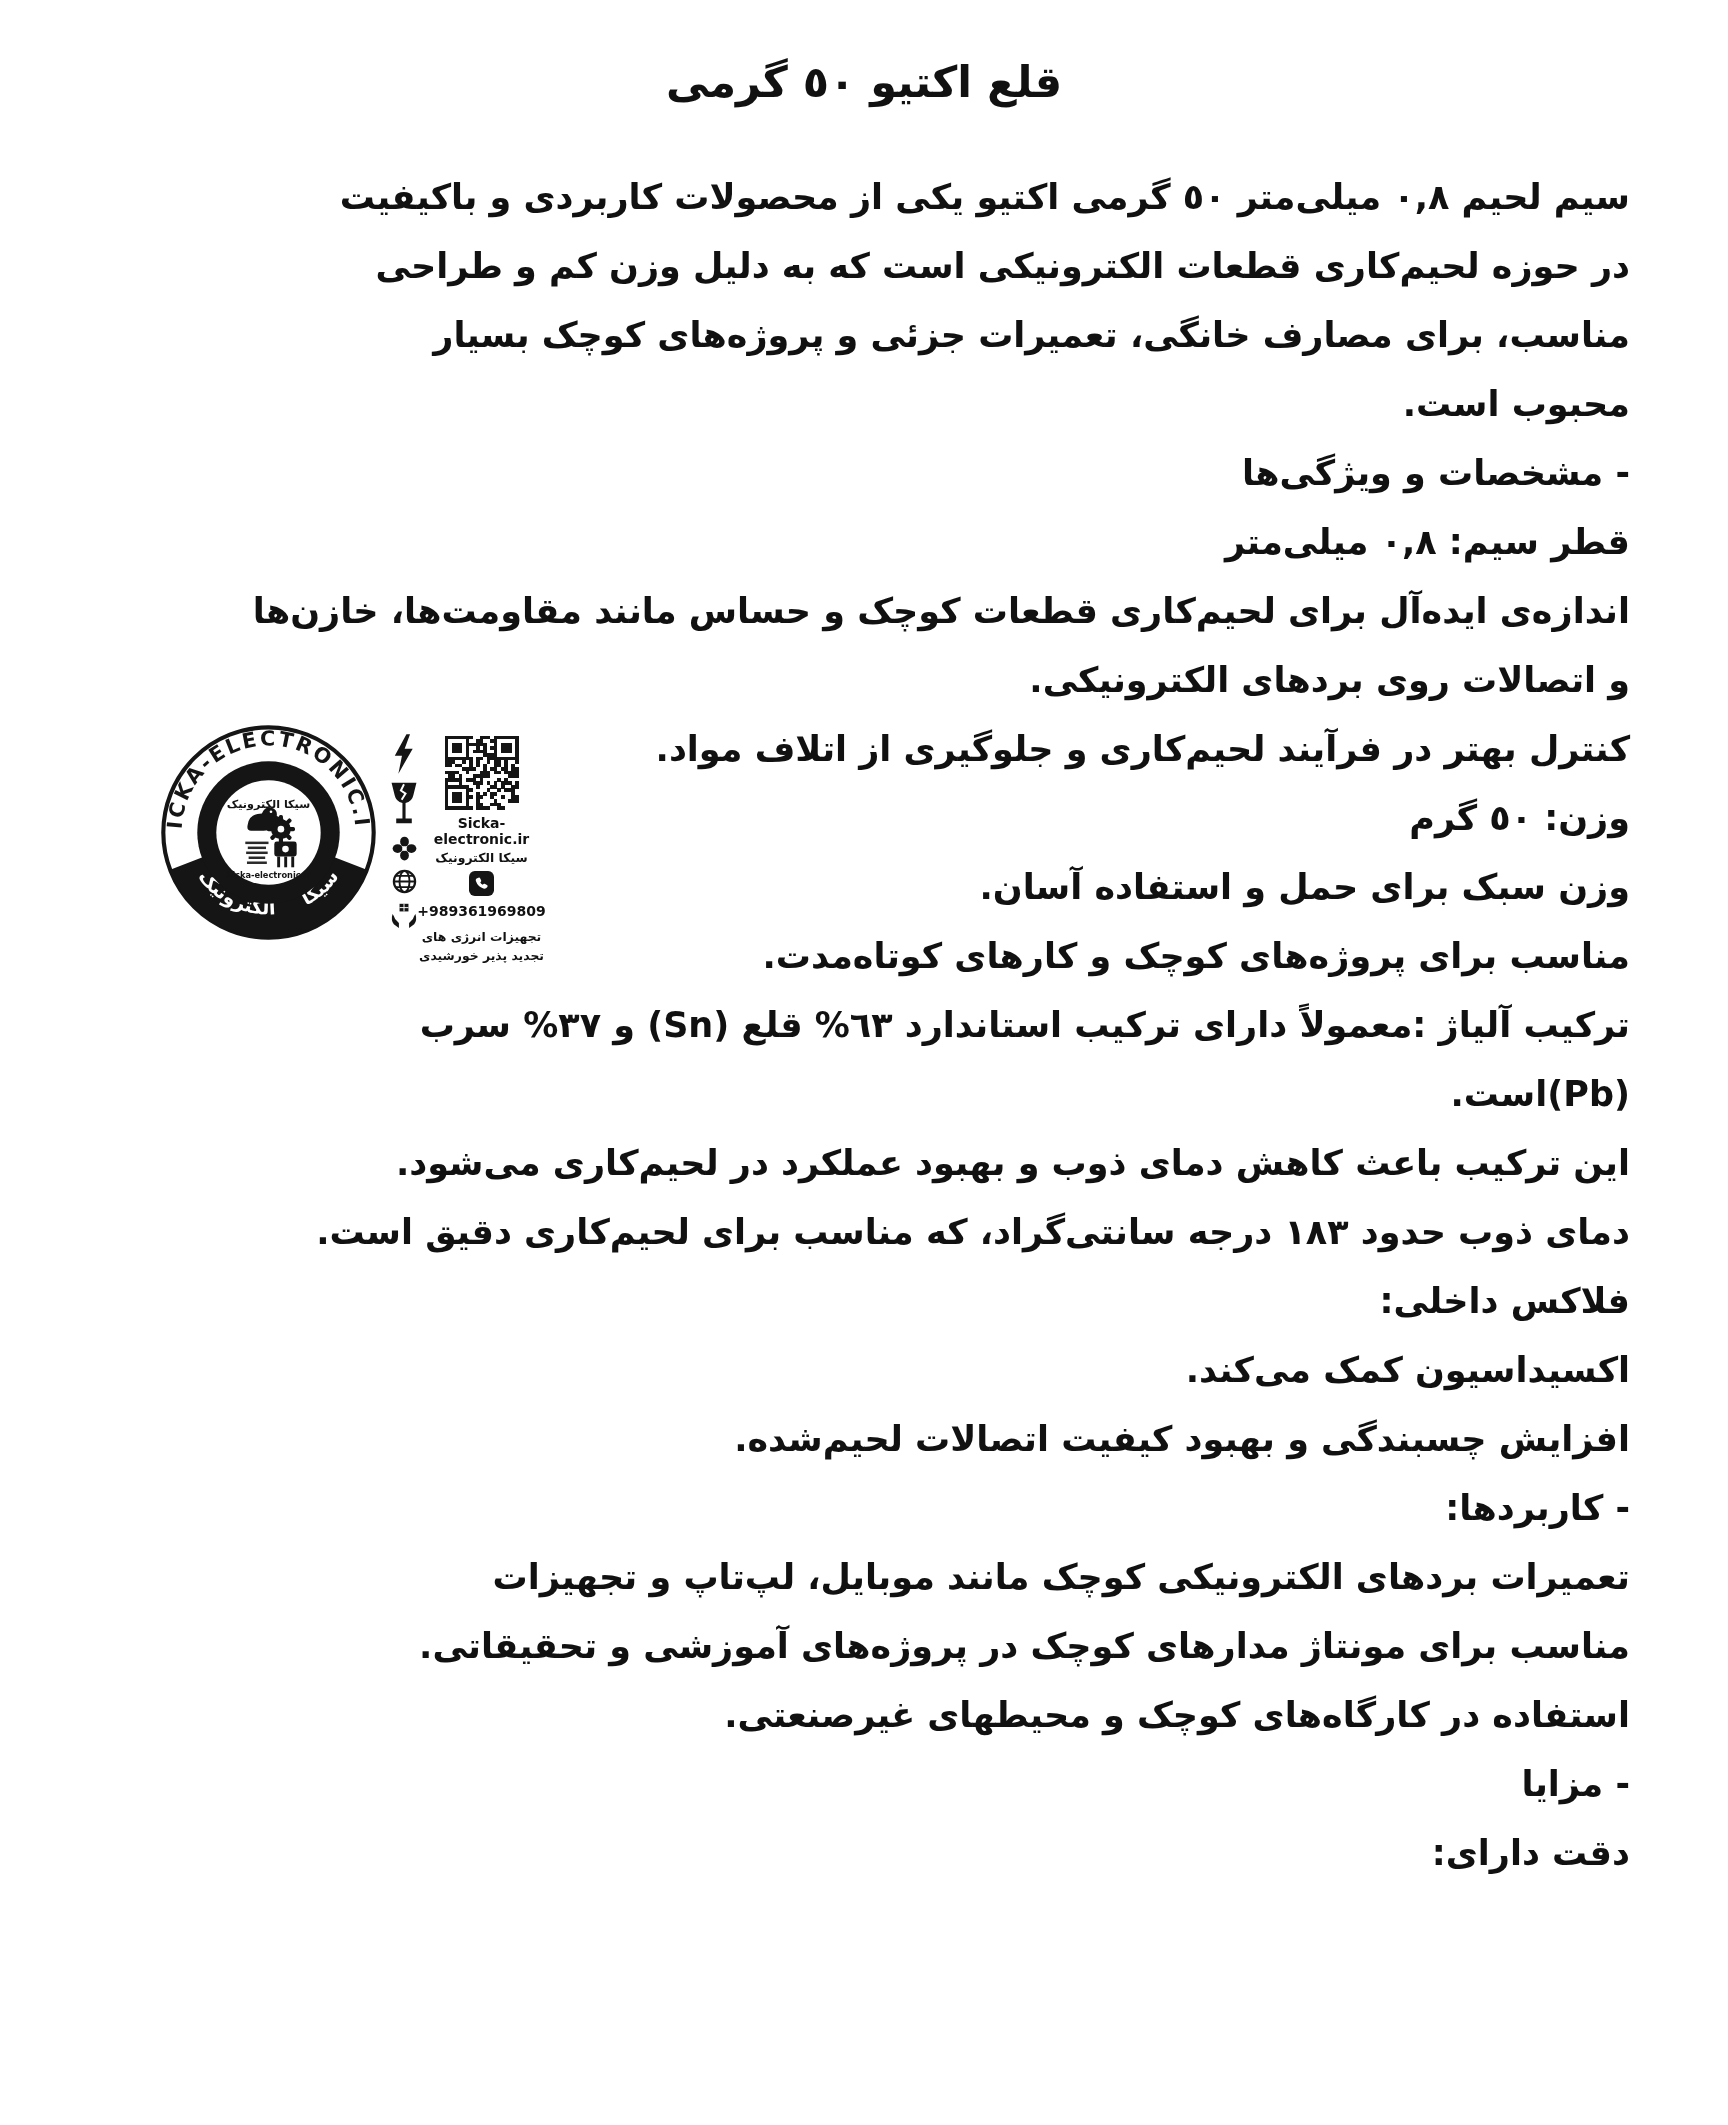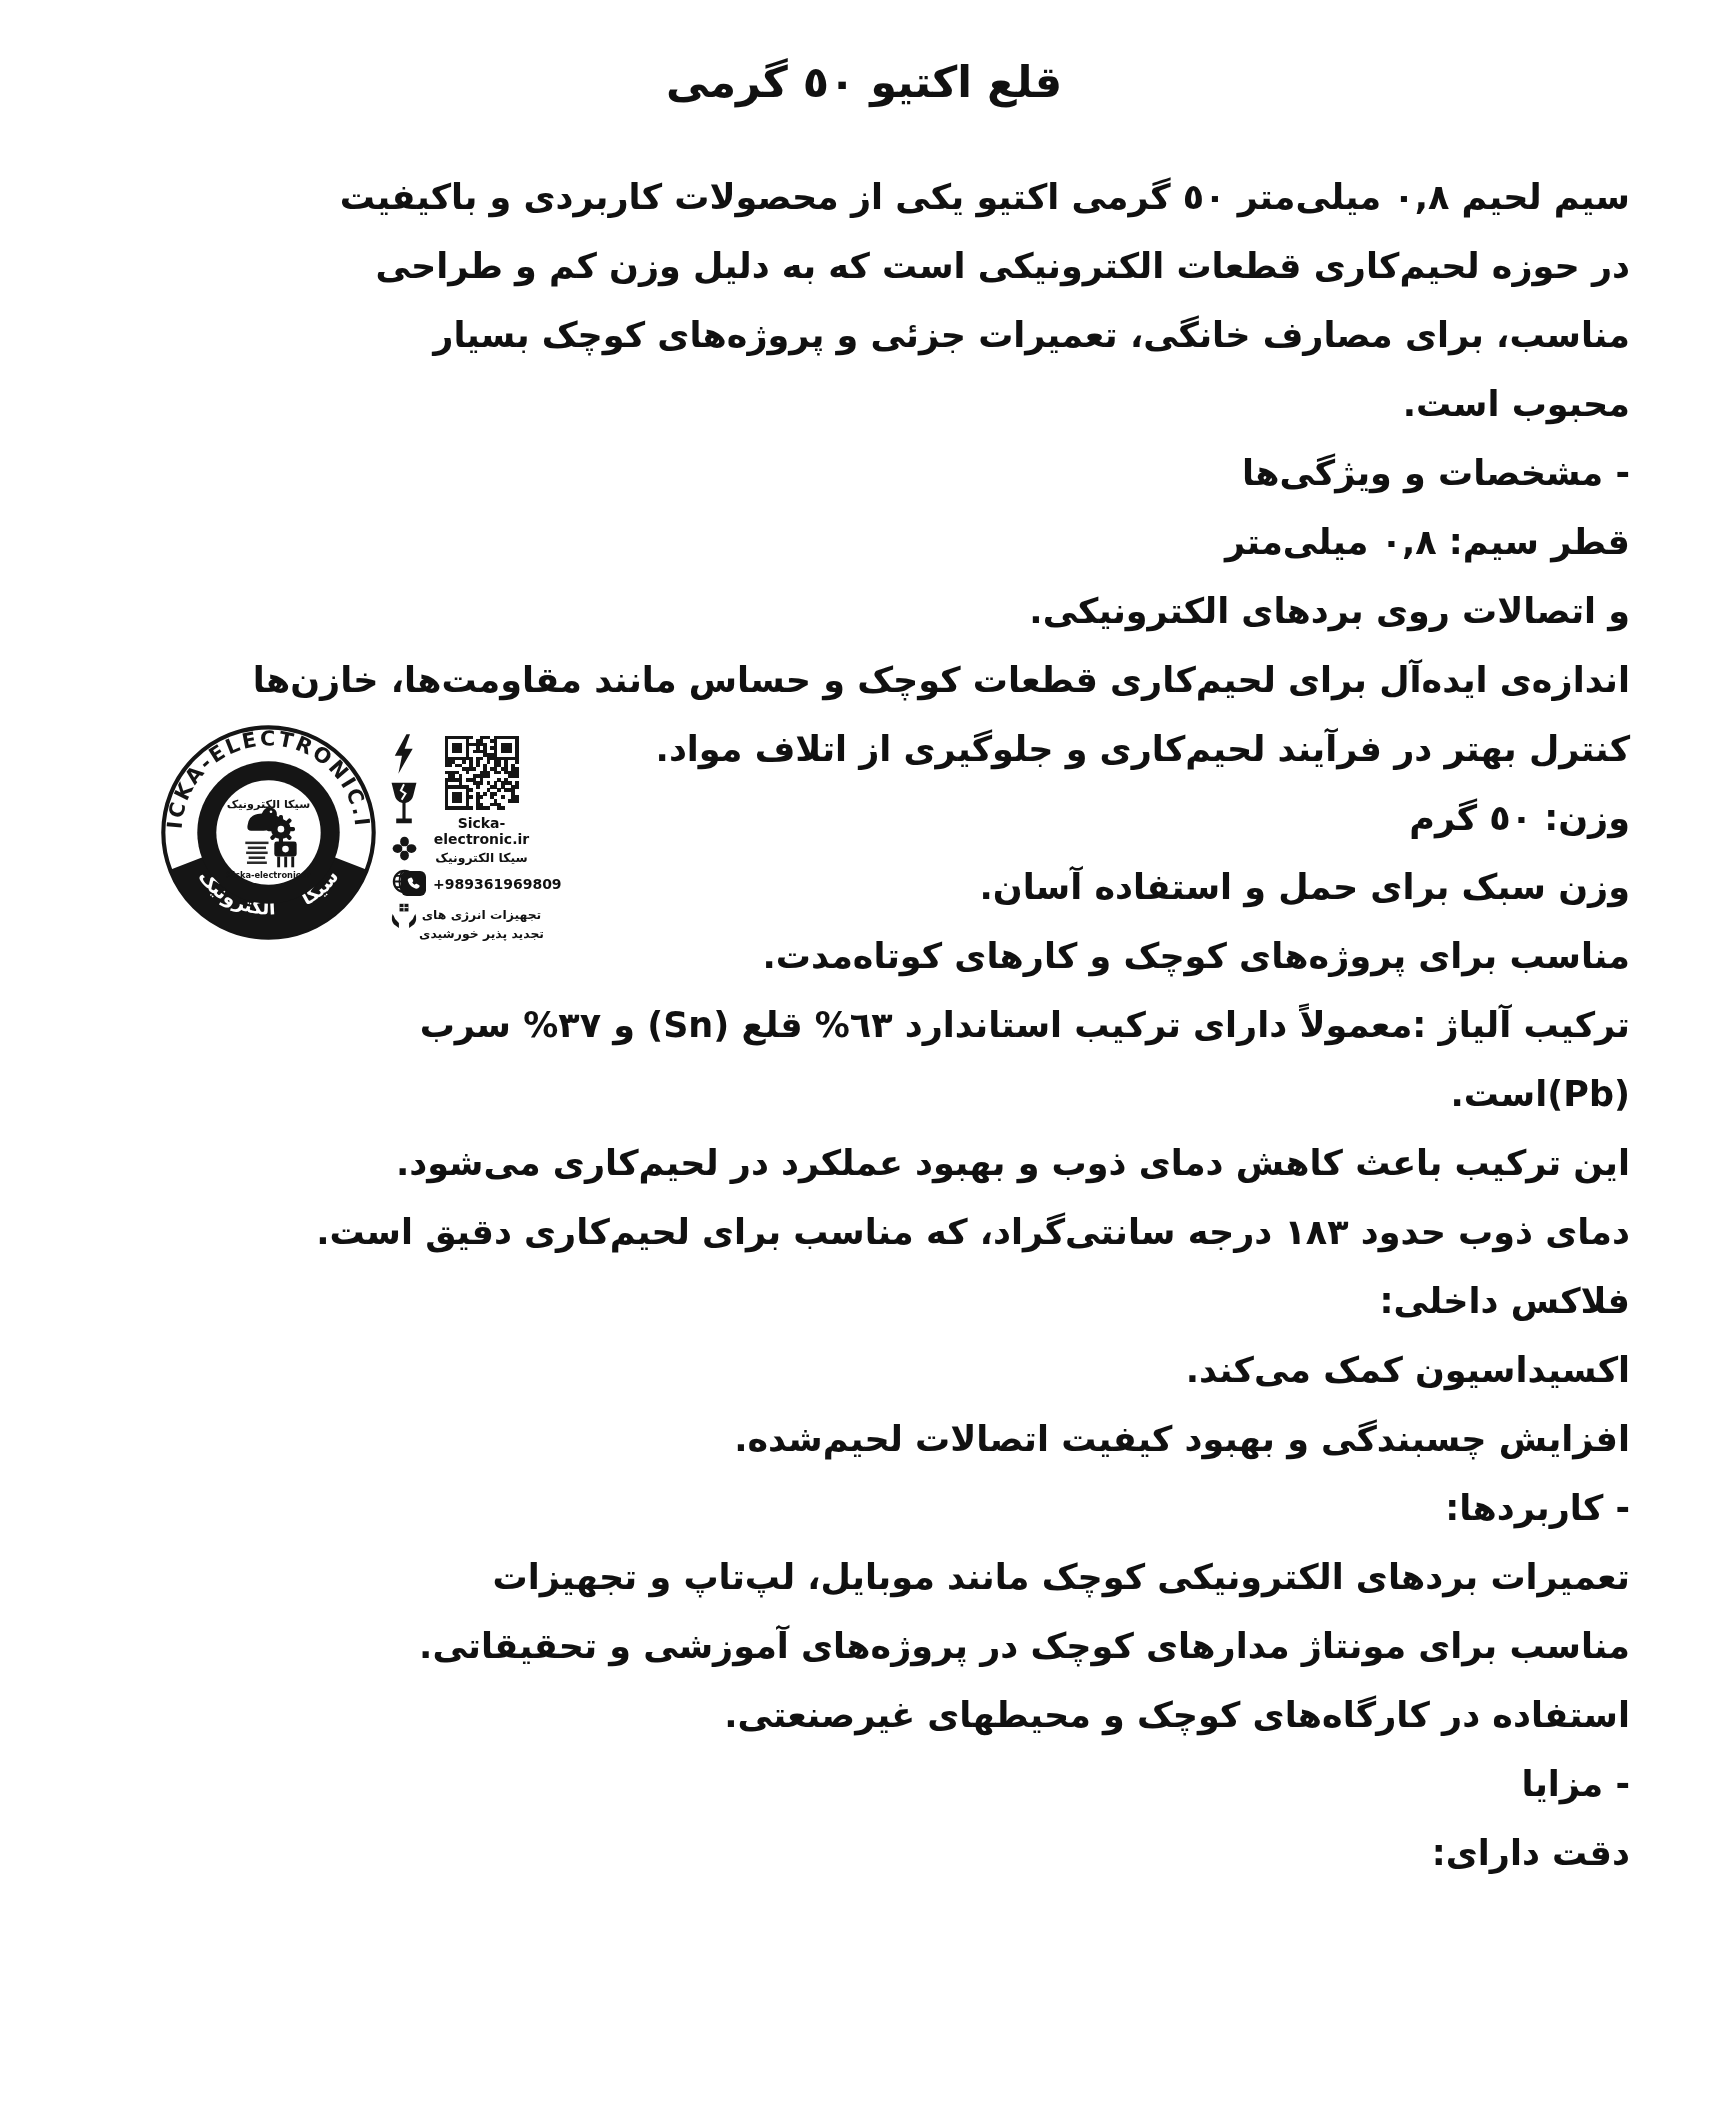--- a/index.html
+++ b/index.html
@@ -51,21 +51,21 @@
     text-align:center;
   }
   .qr{
     position:relative;width:74px;height:74px;margin:0 auto;background:#fff;
   }
   .qr i{position:absolute;width:4.9%;height:4.9%;background:#151515;}
   .site-line{font-size:14px;font-weight:bold;margin-top:5.8px;direction:ltr;}
   .name-line{font-size:12.4px;font-weight:bold;margin-top:2.5px;direction:rtl;}
   .phone-row{
     display:flex;align-items:center;justify-content:center;gap:6.6px;
-    margin-top:6.6px;direction:ltr;
+    margin-top:6.6px;direction:ltr;flex-direction:column;
   }
   .phone-badge{
     width:25px;height:25px;border-radius:5.8px;background:#151515;
     display:flex;align-items:center;justify-content:center;flex:0 0 auto;
   }
   .phone-number{font-size:14px;font-weight:bold;direction:ltr;unicode-bidi:embed;}
   .tagline{font-size:12.4px;font-weight:bold;line-height:19px;margin-top:8.3px;direction:rtl;}
 </style>
 </head>
 <body>
@@ -74,22 +74,22 @@
 
   <div class="title">قلع اکتیو ٥٠ گرمی</div>
 
   <div class="body-text">
     <div class="ln">سیم لحیم ٠,٨ میلی‌متر ٥٠ گرمی اکتیو یکی از محصولات کاربردی و باکیفیت</div>
     <div class="ln">در حوزه لحیم‌کاری قطعات الکترونیکی است که به دلیل وزن کم و طراحی</div>
     <div class="ln">مناسب، برای مصارف خانگی، تعمیرات جزئی و پروژه‌های کوچک بسیار</div>
     <div class="ln">محبوب است.</div>
     <div class="ln">- مشخصات و ویژگی‌ها</div>
     <div class="ln">قطر سیم: ٠,٨ میلی‌متر</div>
+    <div class="ln">اندازه‌ی ایده‌آل برای لحیم‌کاری قطعات کوچک و حساس مانند مقاومت‌ها، خازن‌ها</div>
     <div class="ln">و اتصالات روی بردهای الکترونیکی.</div>
-    <div class="ln">اندازه‌ی ایده‌آل برای لحیم‌کاری قطعات کوچک و حساس مانند مقاومت‌ها، خازن‌ها</div>
     <div class="ln">کنترل بهتر در فرآیند لحیم‌کاری و جلوگیری از اتلاف مواد.</div>
     <div class="ln">وزن: ٥٠ گرم</div>
     <div class="ln">وزن سبک برای حمل و استفاده آسان.</div>
     <div class="ln">مناسب برای پروژه‌های کوچک و کارهای کوتاه‌مدت.</div>
     <div class="ln">ترکیب آلیاژ :معمولاً دارای ترکیب استاندارد ٦٣% قلع (Sn) و ٣٧% سرب</div>
     <div class="ln">(Pb)است.</div>
     <div class="ln">این ترکیب باعث کاهش دمای ذوب و بهبود عملکرد در لحیم‌کاری می‌شود.</div>
     <div class="ln">دمای ذوب حدود ١٨٣ درجه سانتی‌گراد، که مناسب برای لحیم‌کاری دقیق است.</div>
     <div class="ln">فلاکس داخلی:</div>
     <div class="ln">اکسیداسیون کمک می‌کند.</div>

